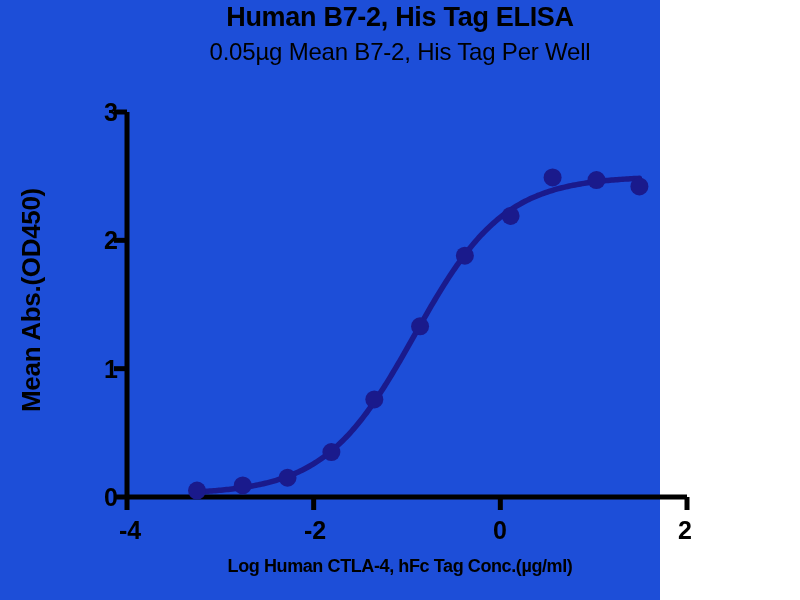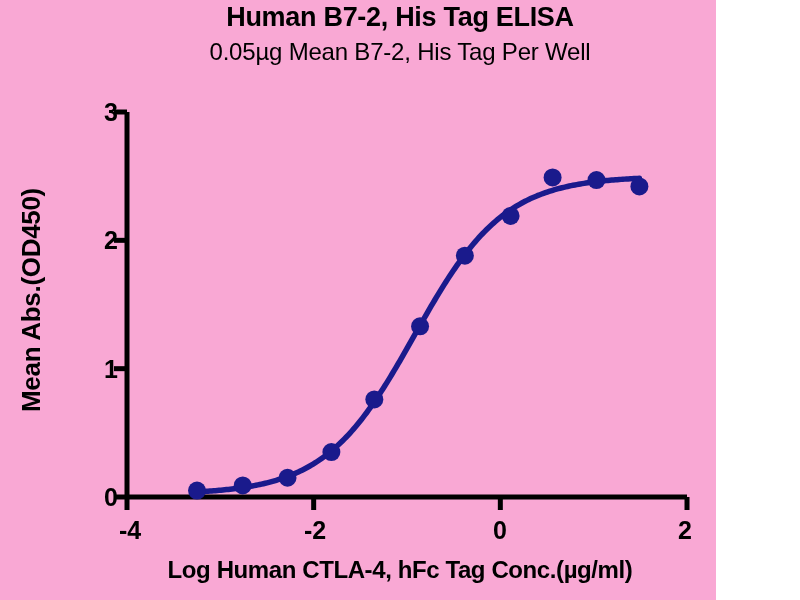--- a/index.html
+++ b/index.html
@@ -8,23 +8,23 @@
     background: #ffffff;
   }
   body {
     width: 800px;
     height: 600px;
     font-family: "Liberation Sans", sans-serif;
     overflow: hidden;
   }
   #figure {
     position: relative;
-    width: 716px;
+    width: 660px;
     height: 600px;
-    background: #f9a8d4;
+    background: #1d4ed8;
   }
   .title {
     position: absolute;
     top: 2px;
     left: 0;
     width: 800px;
     text-align: center;
     font-size: 27px;
     font-weight: bold;
     color: #000000;
@@ -42,21 +42,21 @@
     color: #000000;
     letter-spacing: -0.2px;
     font-family: "Liberation Sans", sans-serif;
   }
   .xlabel {
     position: absolute;
     top: 556px;
     left: 0;
     width: 800px;
     text-align: center;
-    font-size: 24px;
+    font-size: 18px;
     font-weight: bold;
     color: #000000;
     letter-spacing: -0.4px;
     font-family: "Liberation Sans", sans-serif;
   }
   .ylabel {
     position: absolute;
     left: 31px;
     top: 300px;
     transform: translate(-50%, -50%) rotate(-90deg);

